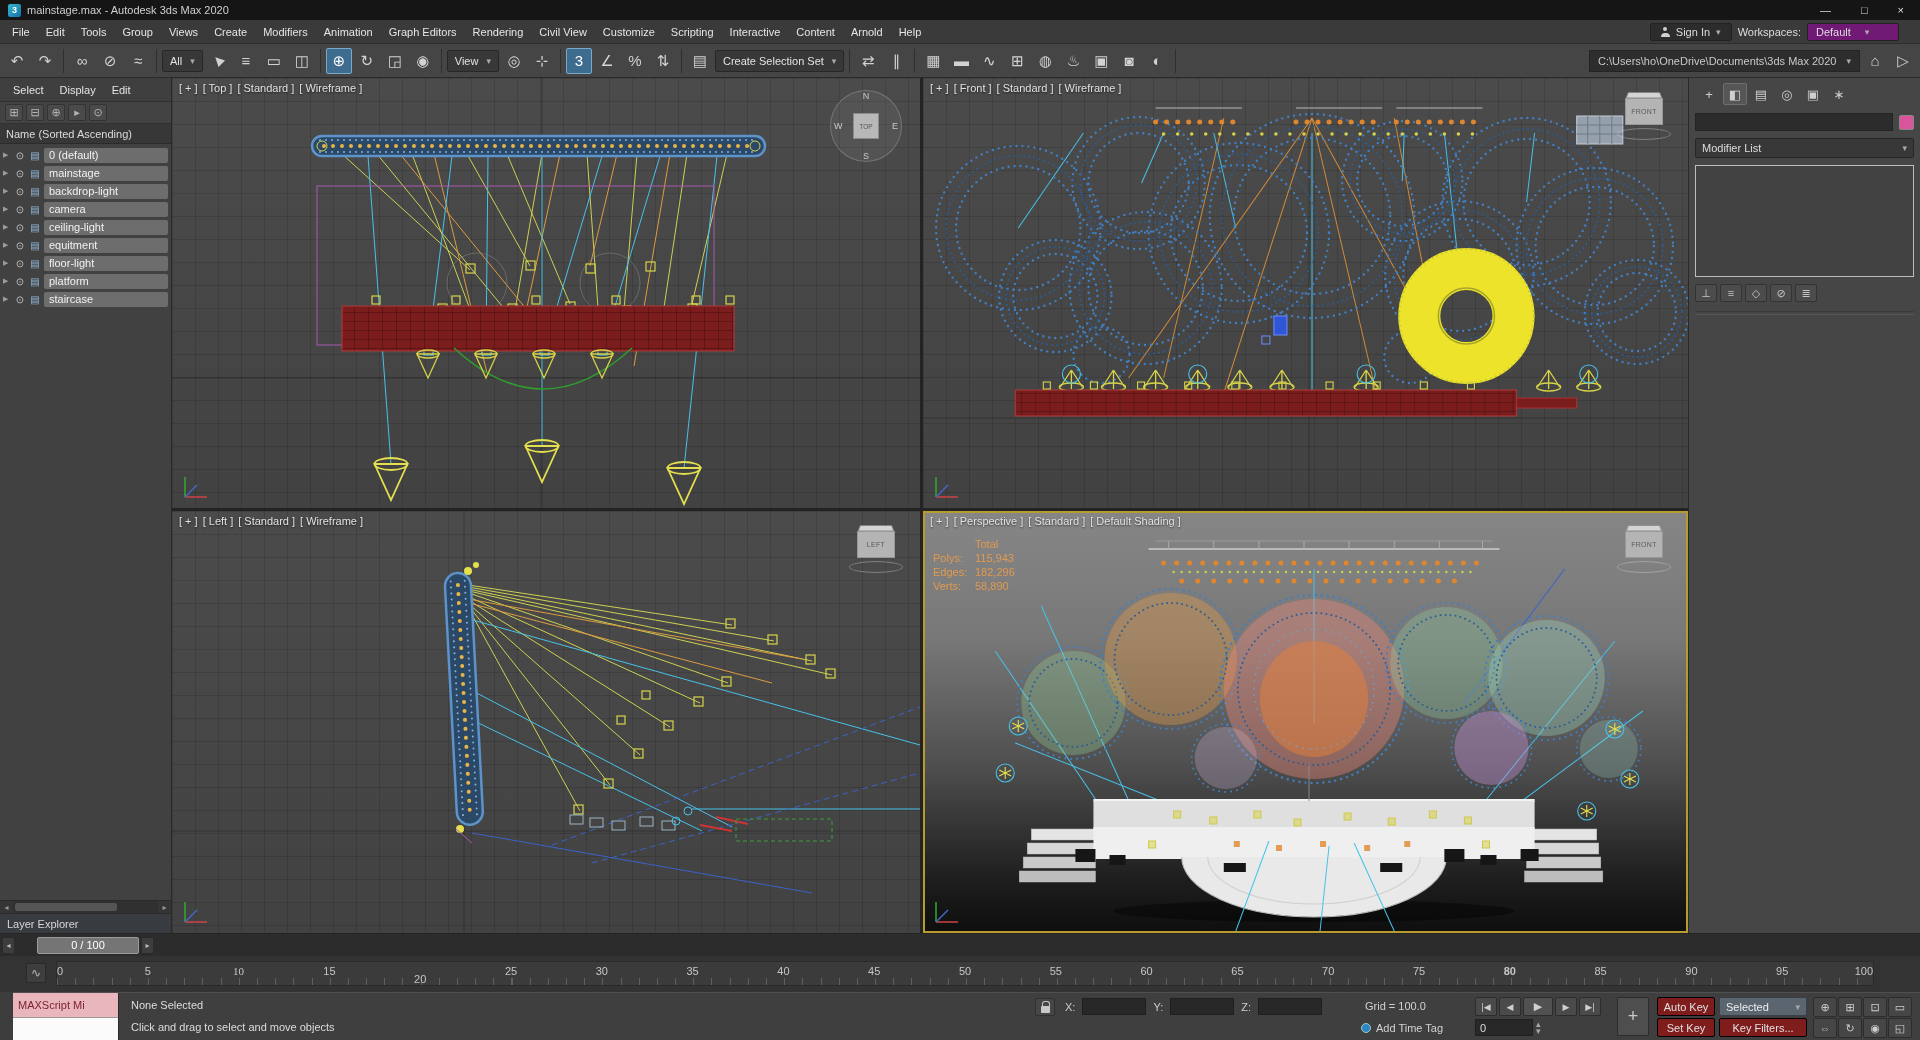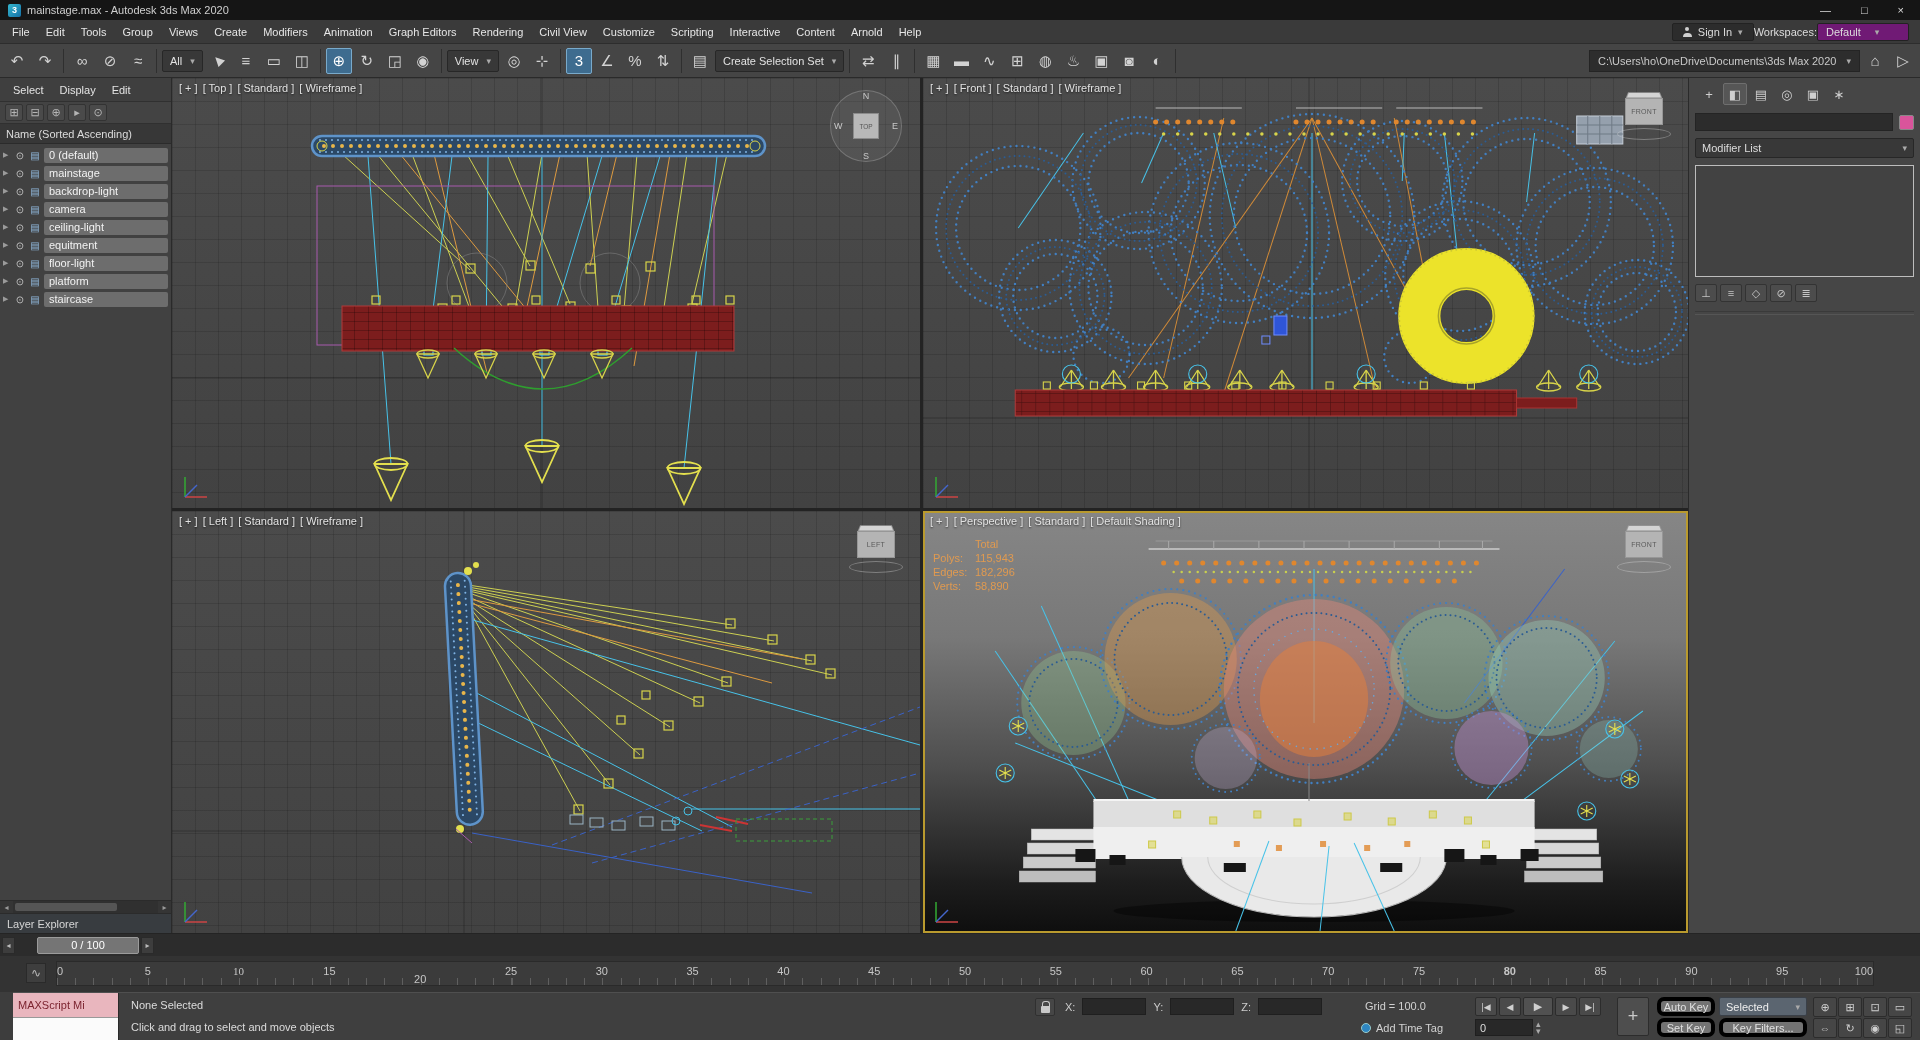--- a/index.html
+++ b/index.html
@@ -7,21 +7,21 @@
 .app{position:relative;width:1920px;height:1040px;background:#3d3d3d;overflow:hidden;color:#ddd;font-size:11px}
 
 .titlebar{position:absolute;left:0;top:0;right:0;height:20px;background:#151515;display:flex;align-items:center;padding:0 8px;gap:6px}
 .app-ico{width:13px;height:13px;border-radius:2px;background:linear-gradient(135deg,#35b8cf,#1470a8);color:#fff;font-size:9px;font-weight:bold;display:flex;align-items:center;justify-content:center}
 .title-text{color:#cfcfcf}
 .win-btns{margin-left:auto;display:flex;gap:30px;padding-right:8px;color:#ddd}
 
 .menubar{position:absolute;left:0;top:20px;right:0;height:24px;background:#3a3a3a;display:flex;align-items:center;border-bottom:1px solid #2d2d2d}
 .menu-items{display:flex;height:100%;align-items:center;padding-left:4px}
 .menu-item{padding:0 8px;color:#e6e6e6}
-.menu-right{margin-left:auto;display:flex;align-items:center;gap:0;padding-right:11px}
+.menu-right{margin-left:auto;display:flex;align-items:center;gap:6px;padding-right:21px}
 .signin{display:flex;align-items:center;gap:6px;background:#2c2c2c;border:1px solid #222;padding:2px 10px;border-radius:2px}
 .person-icon{width:9px;height:10px;position:relative;display:inline-block}
 .person-icon::before{content:"";position:absolute;top:0;left:2.5px;width:4px;height:4px;border-radius:50%;background:#cfcfcf}
 .person-icon::after{content:"";position:absolute;bottom:0;left:0;width:9px;height:4px;border-radius:4px 4px 0 0;background:#cfcfcf}
 .ws-dd{display:flex;align-items:center;gap:14px;background:#701a75;border:1px solid #222;padding:2px 8px;min-width:92px;border-radius:2px;}
 .dd-arrow{font-style:normal;color:#aaa;font-size:9px}
 
 .toolbar{position:absolute;left:0;top:44px;right:0;height:34px;background:#454545;border-bottom:1px solid #2a2a2a;display:flex;align-items:center;padding:0 4px;gap:2px}
 .tb-icon{width:26px;height:26px;display:flex;align-items:center;justify-content:center;color:#d2d2d2;font-size:15px;border:1px solid transparent;border-radius:2px;flex:none}
 .tb-icon.active{background:#3e6c8f;border-color:#79aacb;color:#fff}
@@ -112,21 +112,21 @@
 .sb-grid{left:1352px;top:7px;color:#d2d2d2}
 .sb-att{left:1348px;top:29px;display:flex;align-items:center;gap:5px;color:#d2d2d2}
 .att-ico{width:10px;height:10px;border-radius:50%;background:#2e86c1;border:1px solid #9cc;flex:none}
 .playback{left:1462px;top:4px;display:flex;gap:2px}
 .pb-btn{min-width:22px;height:19px;background:#4a4a4a;border:1px solid #2c2c2c;border-radius:2px;color:#cfcfcf;font-size:9px;display:flex;align-items:center;justify-content:center;padding:0 3px}
 .pb-btn.play{min-width:30px;font-size:11px;background:#515151}
 .framewrap{left:1462px;top:26px;display:flex;gap:3px;align-items:center}
 .frame-input{width:58px;height:17px;background:#282828;border:1px solid #1f1f1f;color:#ddd;font:inherit;padding:0 4px}
 .spin{display:flex;flex-direction:column;font-size:6px;color:#aaa;line-height:7px}
 .bigkey{left:1604px;top:4px;width:32px;height:39px;background:#4e4e4e;border:1px solid #2c2c2c;border-radius:2px;color:#c9c9c9;font-size:18px;display:flex;align-items:center;justify-content:center}
-.sb-btn{background:#737373;border:4px solid #000000;border-radius:7px;color:#e0e0e0;display:flex;align-items:center;justify-content:center}
+.sb-btn{background:#7f1d1d;border:1px solid #000000;border-radius:2px;color:#e0e0e0;display:flex;align-items:center;justify-content:center}
 .autokey{left:1644px;top:4px;width:58px;height:19px}
 .setkey{left:1644px;top:25px;width:58px;height:19px}
 .seldd{left:1706px;top:4px;width:88px;height:19px;background:#5b6570;display:flex;align-items:center;padding:0 6px;border:1px solid #3a4048;border-radius:2px;color:#eee;justify-content:space-between}
 .keyfilters{left:1706px;top:25px;width:88px;height:19px}
 .navgrid{left:1800px;top:4px;display:grid;grid-template-columns:repeat(4,24px);grid-auto-rows:20px;gap:1px}
 .nav-btn{background:#464646;border:1px solid #2c2c2c;border-radius:2px;color:#cfcfcf;display:flex;align-items:center;justify-content:center}
 </style>
 </head>
 <body>
 

